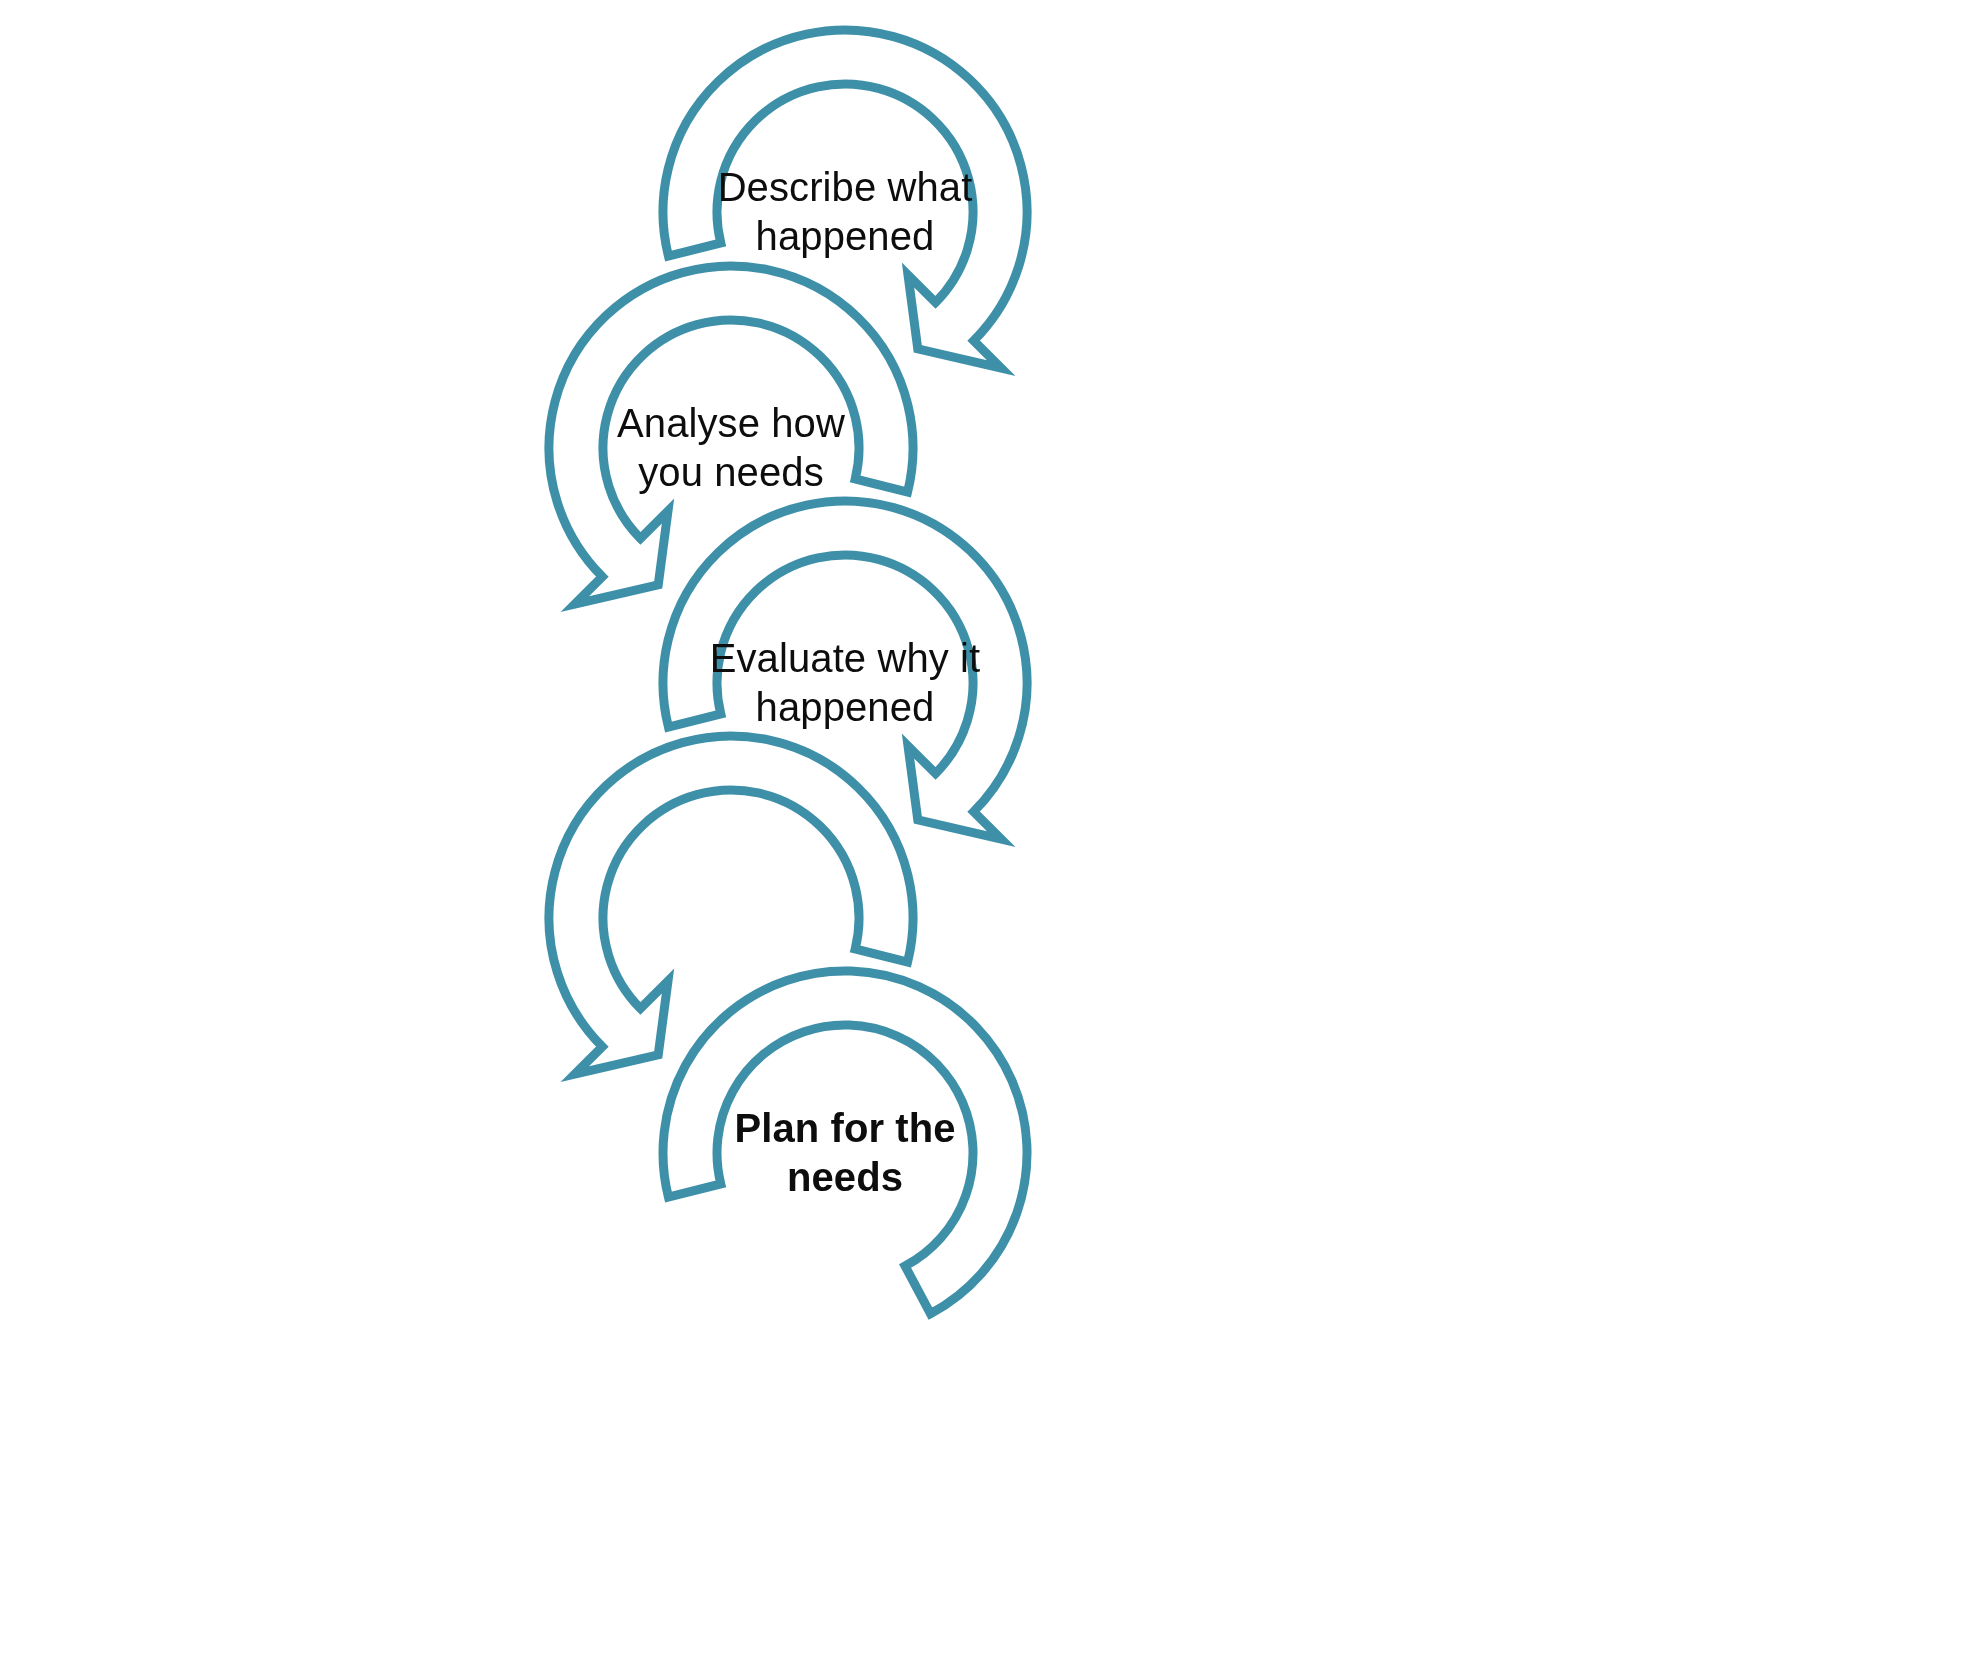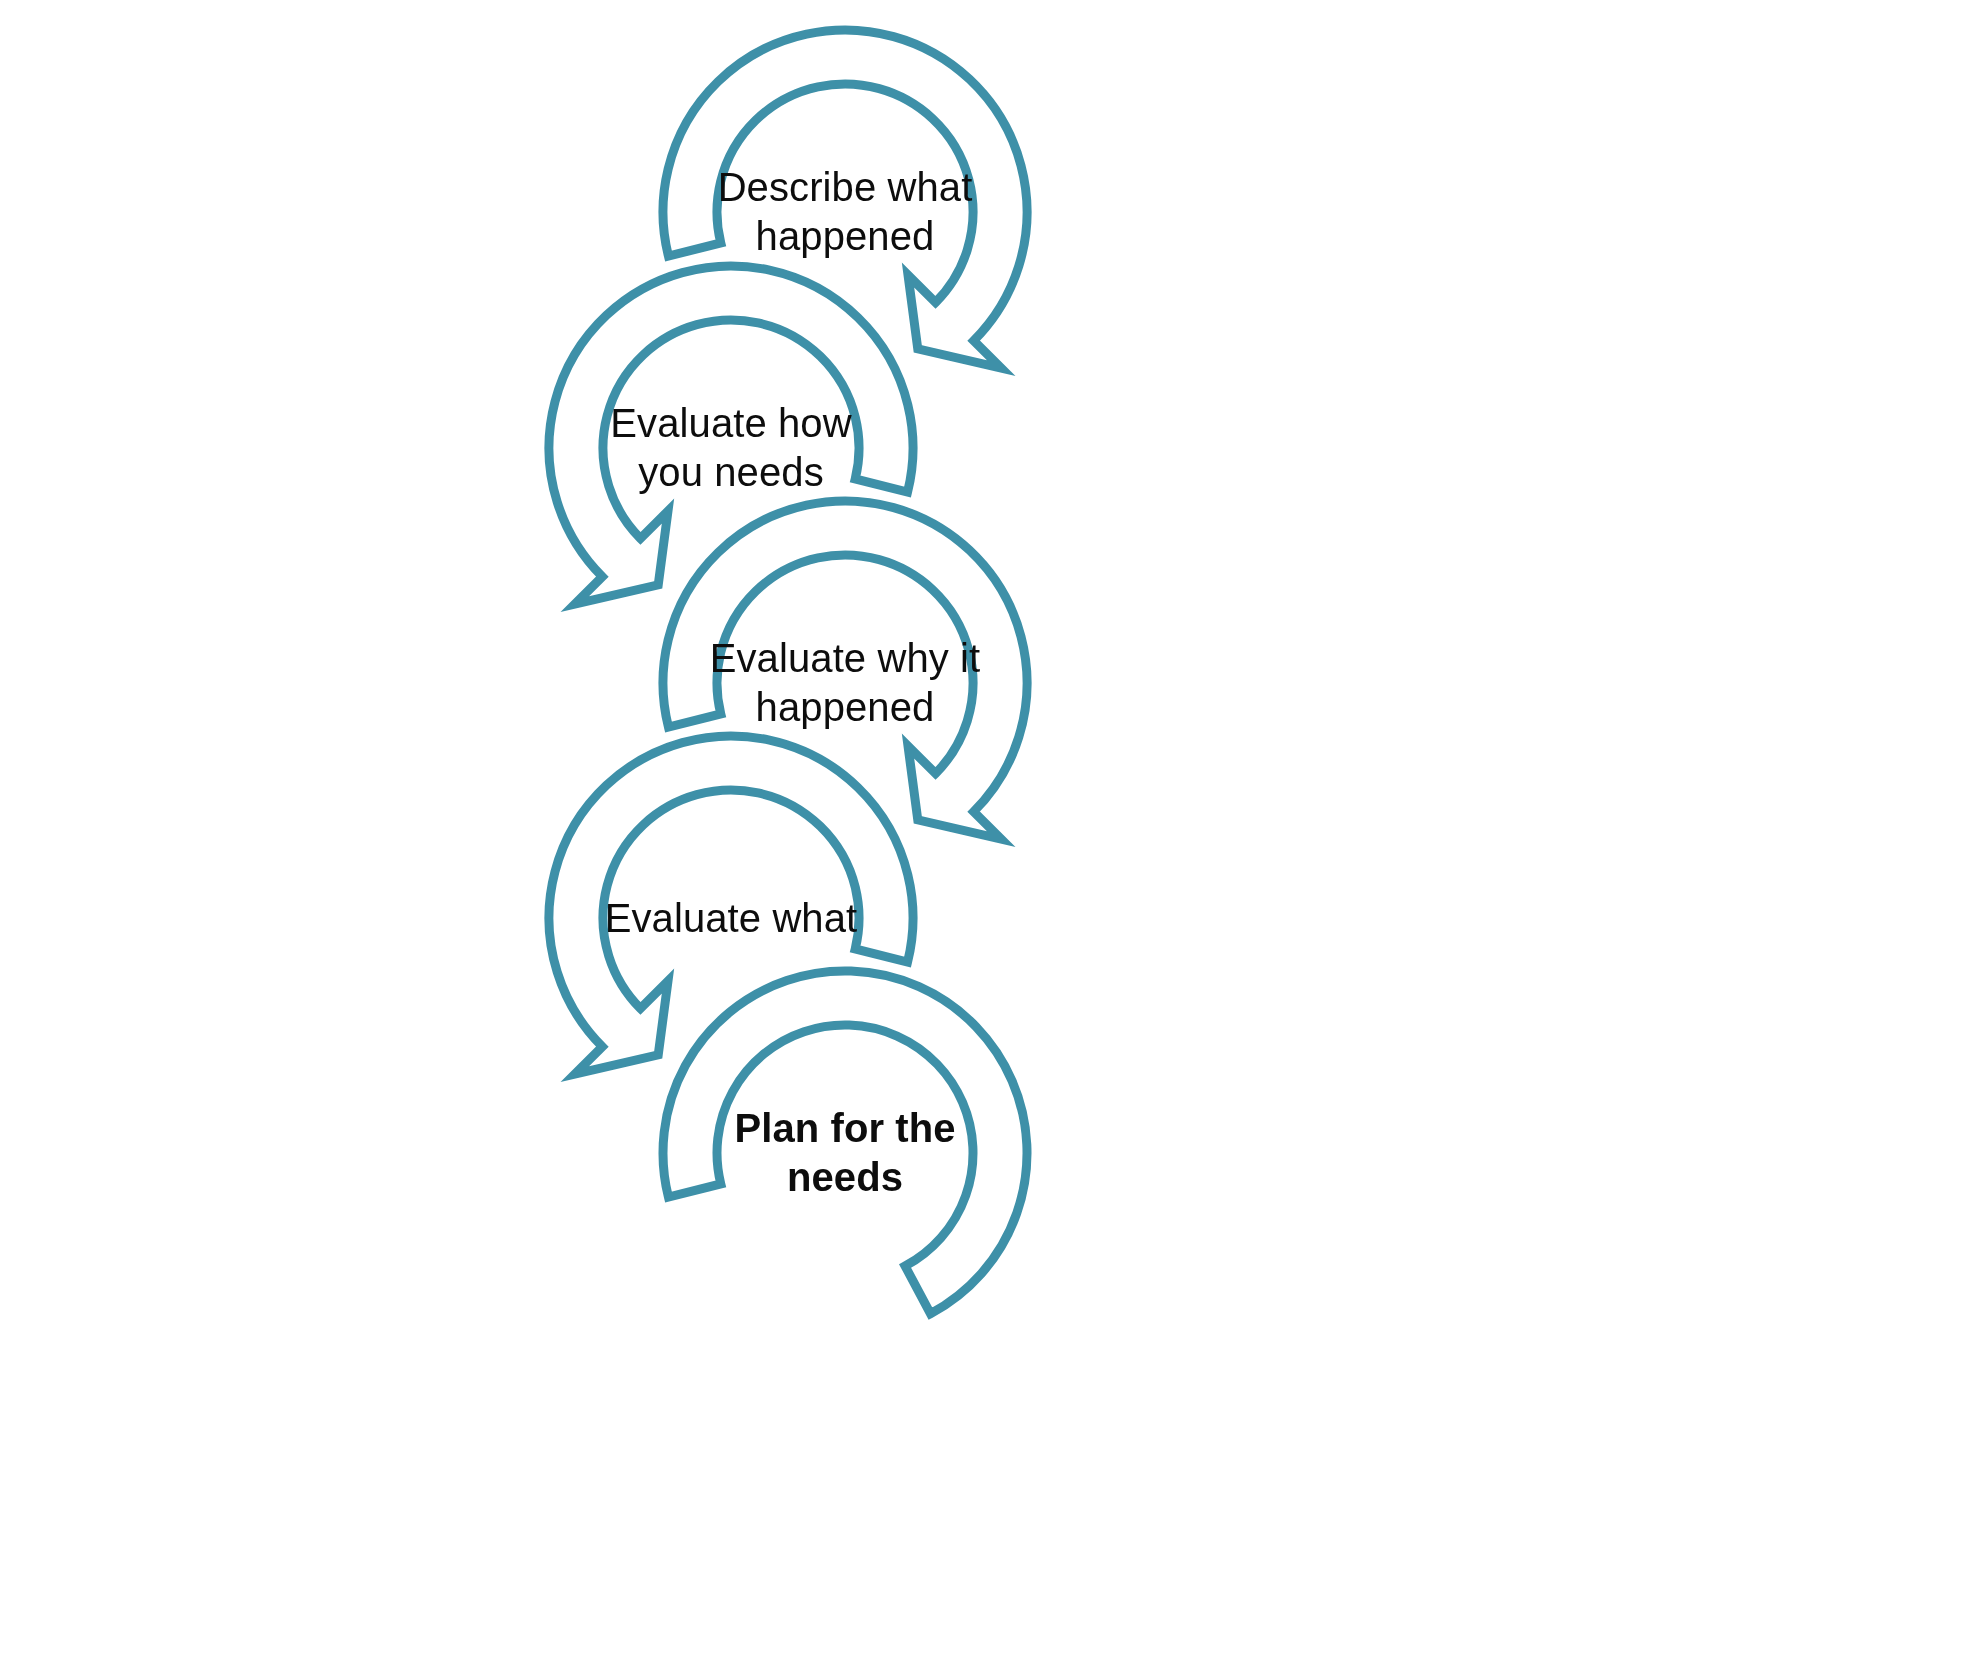--- a/index.html
+++ b/index.html
@@ -58,19 +58,19 @@
         <path class="arrow-shape" d="M 668.41 256.03 A 182 182 0 1 1 973.69 340.69 L 1001.19 368.19 L 917.77 348.86 L 908.02 275.02 L 935.51 302.51 A 128 128 0 1 0 720.8 242.97 Z" stroke="#3E90A8" stroke-width="9" fill="none"></path>
         <path class="arrow-shape" d="M 907.59 492.03 A 182 182 0 1 0 602.31 576.69 L 574.81 604.19 L 658.23 584.86 L 667.98 511.02 L 640.49 538.51 A 128 128 0 1 1 855.2 478.97 Z" stroke="#3E90A8" stroke-width="9" fill="none"></path>
         <path class="arrow-shape" d="M 668.41 727.03 A 182 182 0 1 1 973.69 811.69 L 1001.19 839.19 L 917.77 819.86 L 908.02 746.02 L 935.51 773.51 A 128 128 0 1 0 720.8 713.97 Z" stroke="#3E90A8" stroke-width="9" fill="none"></path>
         <path class="arrow-shape" d="M 907.59 962.03 A 182 182 0 1 0 602.31 1046.69 L 574.81 1074.19 L 658.23 1054.86 L 667.98 981.02 L 640.49 1008.51 A 128 128 0 1 1 855.2 948.97 Z" stroke="#3E90A8" stroke-width="9" fill="none"></path>
         <path class="arrow-shape" d="M 668.41 1197.03 A 182 182 0 1 1 930.44 1313.7 L 905.09 1266.02 A 128 128 0 1 0 720.8 1183.97 Z" stroke="#3E90A8" stroke-width="9" fill="none"></path>
       </g>
   </svg>
 
   <div id="labels-layer">
       <div class="step-label" style="left: 845px; top: 212px;"><div>Describe what</div><div>happened</div></div>
-      <div class="step-label" style="left: 731px; top: 448px;"><div>Evaluate how</div><div>you needs</div></div>
+      <div class="step-label" style="left: 731px; top: 448px;"><div>Analyse how</div><div>you needs</div></div>
       <div class="step-label" style="left: 845px; top: 683px;"><div>Evaluate why it</div><div>happened</div></div>
-      <div class="step-label" style="left: 731px; top: 918px;"><div>Evaluate what</div></div>
+      <div class="step-label" style="left: 731px; top: 918px;"></div>
       <div class="step-label" style="left: 845px; top: 1153px; font-weight: bold;"><div>Plan for the</div><div>needs</div></div>
     </div>
 
 </div>
 
 </body></html>

